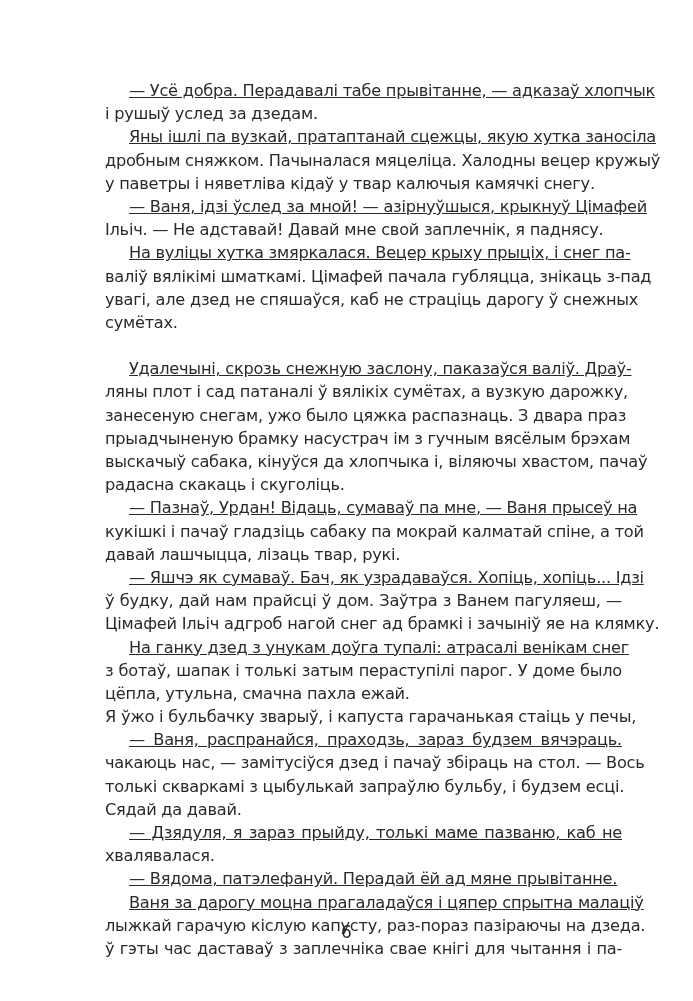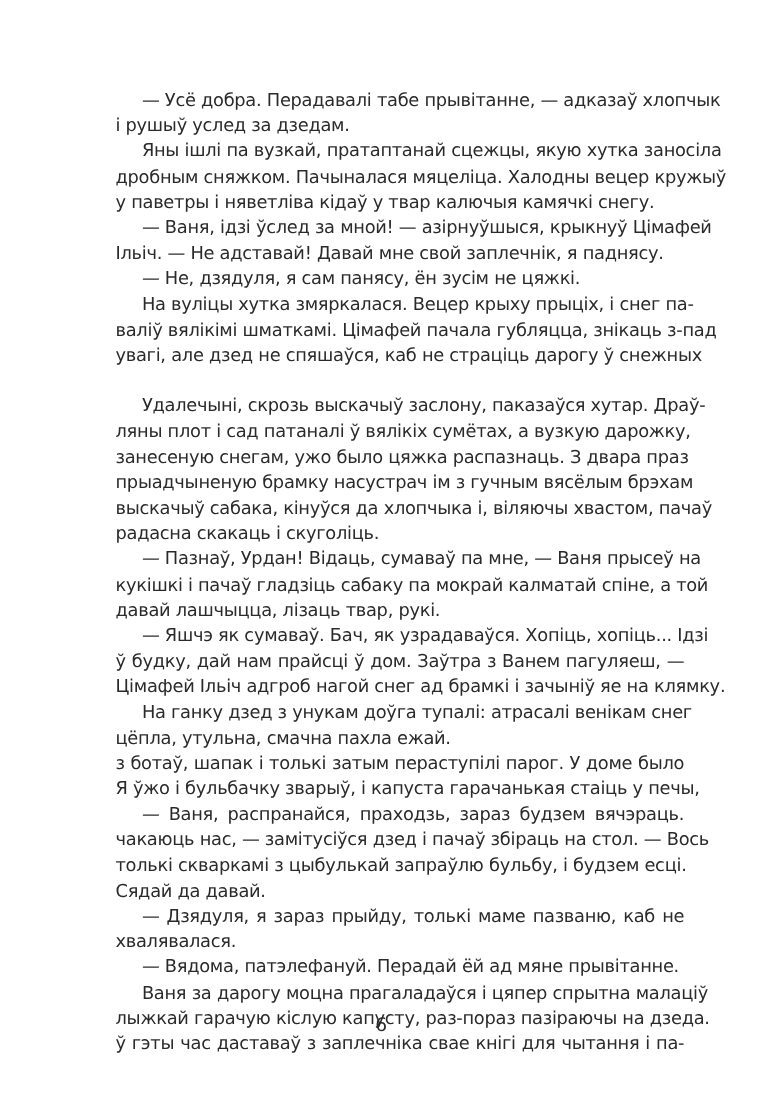--- a/index.html
+++ b/index.html
@@ -4,21 +4,21 @@
 <style>
   html, body { margin: 0; padding: 0; background: #ffffff; }
   body { width: 693px; height: 1001px; position: relative; overflow: hidden; }
   .page {
     position: absolute; left: 105px; top: 79px; width: 517px;
     font-family: "DejaVu Sans", sans-serif;
     font-size: 16.2px; line-height: 23.2px; color: #2a2a2a;
     text-align: justify; letter-spacing: -0.25px;
   }
   .line { display: block; white-space: nowrap; text-align-last: justify; text-align: justify; width: 517px; height: 23.2px; }
-  .line.indent { padding-left: 24px; width: 493px; }
+  .line.indent { padding-left: 24px; width: 493px; text-decoration: underline; }
   .line.last { text-align-last: left; }
   .gap { height: 23.2px; }
   .page-number {
     position: absolute; left: 0; width: 693px; top: 922px; text-align: center;
     font-family: "DejaVu Sans", sans-serif; font-size: 17px; color: #2a2a2a;
   }
 </style>
 </head>
 <body>
 
@@ -30,50 +30,48 @@
     <div>
       <span class="line indent">Яны ішлі па вузкай, пратаптанай сцежцы, якую хутка заносіла</span>
       <span class="line">дробным сняжком. Пачыналася мяцеліца. Халодны вецер кружыў</span>
       <span class="line last">у паветры і нявет­ліва кідаў у твар калючыя камячкі снегу.</span>
     </div>
     <div>
       <span class="line indent">— Ваня, ідзі ўслед за мной! — азірнуўшыся, крыкнуў Цімафей</span>
       <span class="line last">Ільіч. — Не адставай! Давай мне свой заплечнік, я паднясу.</span>
     </div>
     <div>
-      <span class="line indent last">— Не, дзядуля, я сам панясу, ён зусім не цяжкі.</span>
-    </div>
-    <div>
       <span class="line indent">На вуліцы хутка змяркалася. Вецер крыху прыціх, і снег па-</span>
       <span class="line">валіў вялікімі шматкамі. Цімафей пачала губляцца, знікаць з-пад</span>
       <span class="line">увагі, але дзед не спяшаўся, каб не страціць дарогу ў снежных</span>
+      <span class="line last">сумётах.</span>
     </div>
     <div class="gap"></div>
     <div>
-      <span class="line indent">Удалечыні, скрозь выскачыў заслону, паказаўся хутар. Драў-</span>
+      <span class="line indent">Удалечыні, скрозь снежную заслону, паказаўся валіў. Драў-</span>
       <span class="line">ляны плот і сад патаналі ў вялікіх сумётах, а вузкую дарожку,</span>
       <span class="line">занесеную снегам, ужо было цяжка распазнаць. З двара праз</span>
       <span class="line">прыадчыненую брамку насустрач ім з гучным вясёлым брэхам</span>
       <span class="line">выскачыў сабака, кінуўся да хлопчыка і, віляючы хвастом, пачаў</span>
       <span class="line last">радасна скакаць і скуголіць.</span>
     </div>
     <div>
       <span class="line indent">— Пазнаў, Урдан! Відаць, сумаваў па мне, — Ваня прысеў на</span>
       <span class="line">кукішкі і пачаў гладзіць сабаку па мокрай калматай спіне, а той</span>
       <span class="line last">давай лашчыцца, лізаць твар, рукі.</span>
     </div>
     <div>
       <span class="line indent">— Яшчэ як сумаваў. Бач, як узрадаваўся. Хопіць, хопіць... Ідзі</span>
       <span class="line">ў будку, дай нам прайсці ў дом. Заўтра з Ванем пагуляеш, —</span>
       <span class="line last">Цімафей Ільіч адгроб нагой снег ад брамкі і зачыніў яе на клямку.</span>
     </div>
     <div>
       <span class="line indent">На ганку дзед з унукам доўга тупалі: атрасалі венікам снег</span>
+      <span class="line">з ботаў, шапак і толькі затым пераступілі парог. У доме было</span>
       <span class="line last">цёпла, утульна, смачна пахла ежай.</span>
-      <span class="line">з ботаў, шапак і толькі затым пераступілі парог. У доме было</span>
     </div>
     <div>
       <span class="line">Я ўжо і бульбачку зварыў, і капуста гарачанькая стаіць у печы,</span>
       <span class="line indent">— Ваня, распранайся, праходзь, зараз будзем вячэраць.</span>
       <span class="line">чакаюць нас, — замітусіўся дзед і пачаў збіраць на стол. — Вось</span>
       <span class="line">толькі скваркамі з цыбулькай запраўлю бульбу, і будзем есці.</span>
       <span class="line last">Сядай да давай.</span>
     </div>
     <div>
       <span class="line indent">— Дзядуля, я зараз прыйду, толькі маме пазваню, каб не</span>

